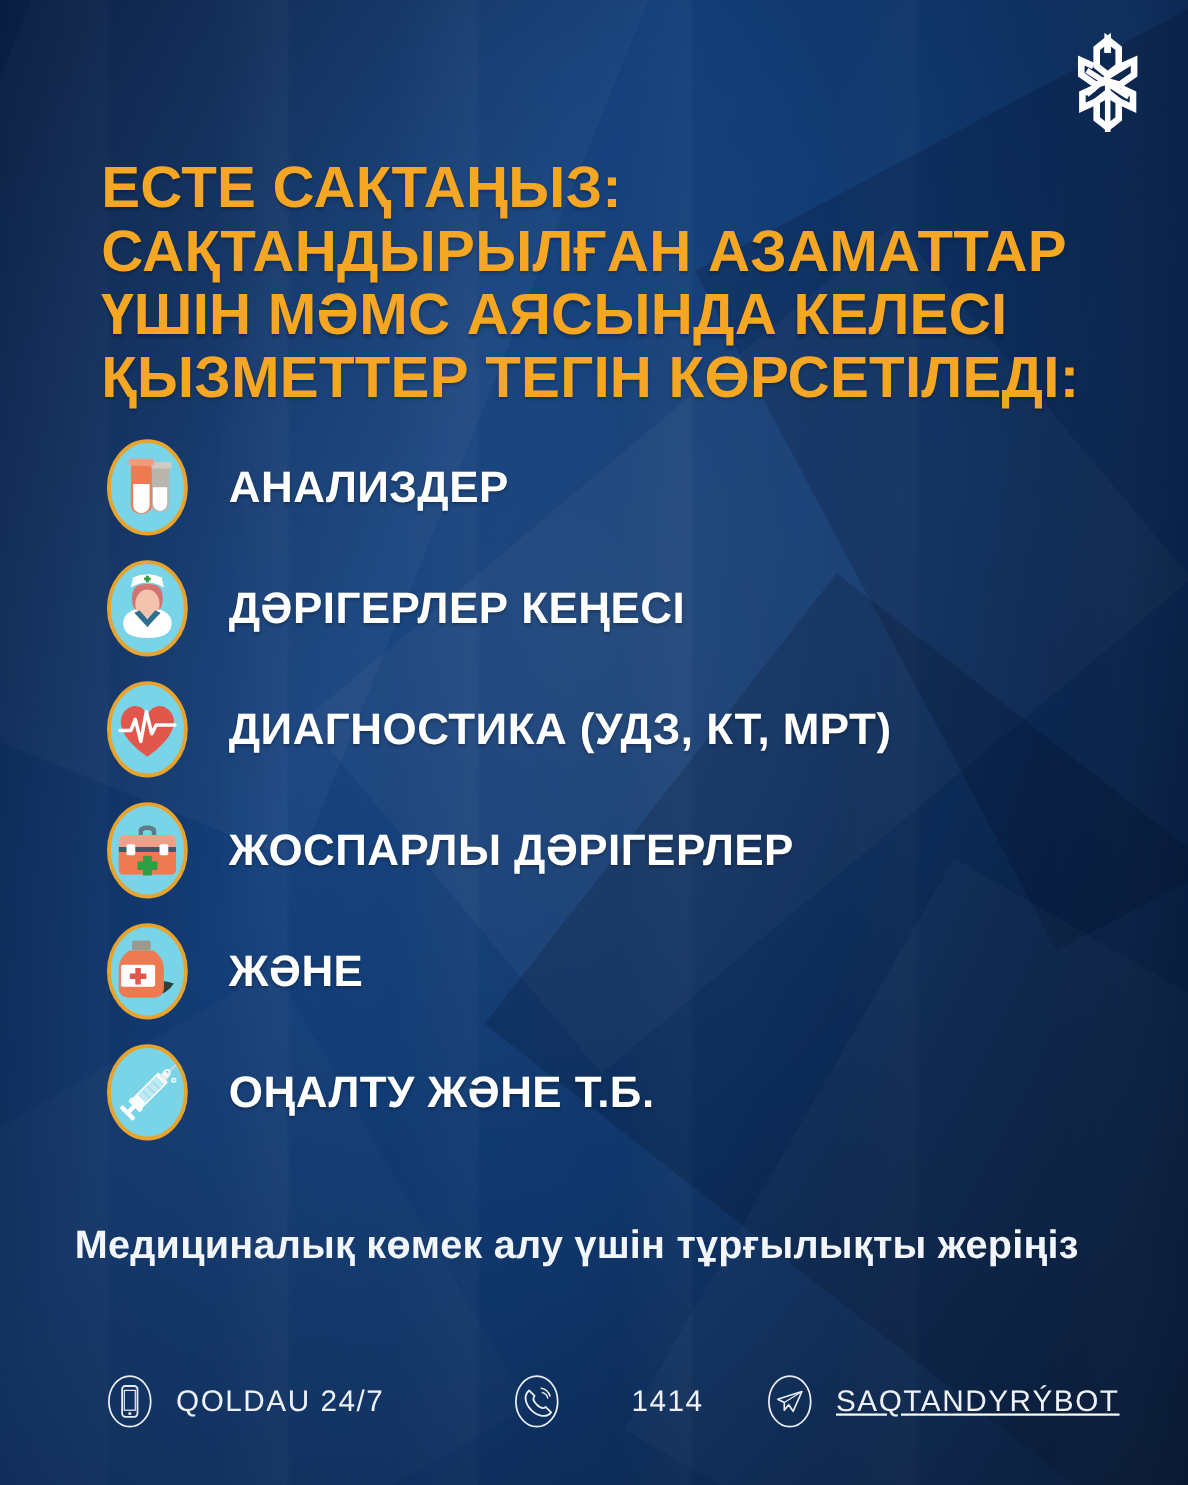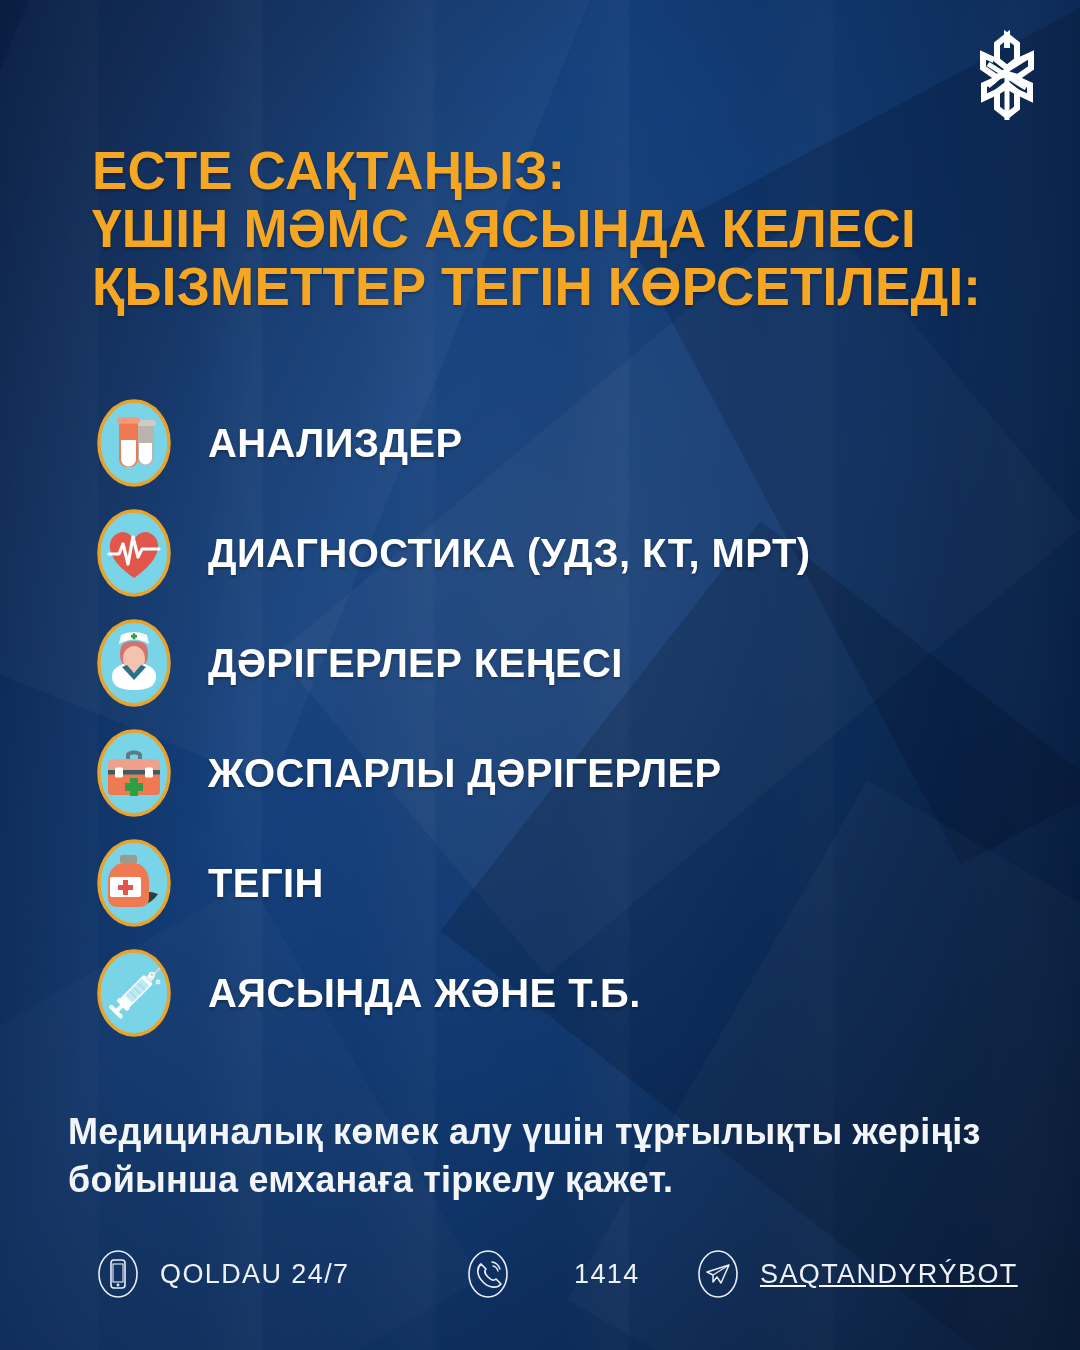--- a/index.html
+++ b/index.html
@@ -180,20 +180,21 @@
           <path d="M55 50 L66 55 L66 68 L53 62 L43 54"></path>
           <path d="M43 56 L33 62 L33 78 L43 86 L53 78 L53 62 L43 56"></path>
         </g>
         <rect x="40.5" y="40" width="5" height="50" fill="#ffffff"></rect>
         <path d="M43 40 L62 28 M43 46 L24 34 M43 46 L62 58 M43 40 L24 56" stroke="#ffffff" stroke-width="5" fill="none"></path>
       </svg>
     </div>
 
     <div class="headline">
       <span class="ln">ЕСТЕ САҚТАҢЫЗ:</span>
+      <span class="ln">САҚТАНДЫРЫЛҒАН АЗАМАТТАР</span>
       <span class="ln">ҮШІН МӘМС АЯСЫНДА КЕЛЕСІ</span>
       <span class="ln">ҚЫЗМЕТТЕР ТЕГІН КӨРСЕТІЛЕДІ:</span>
     </div>
 
     <div class="list">
 
       <div class="row">
         <div class="badge">
           <svg viewBox="0 0 76 90" width="76" height="90">
             <ellipse cx="38" cy="45" rx="35" ry="42" fill="#7ad4e8" stroke="#e8a32c" stroke-width="3.5"></ellipse>
@@ -207,47 +208,47 @@
             </g>
           </svg>
         </div>
         <div class="row-label">АНАЛИЗДЕР</div>
       </div>
 
       <div class="row">
         <div class="badge">
           <svg viewBox="0 0 76 90" width="76" height="90">
             <ellipse cx="38" cy="45" rx="35" ry="42" fill="#7ad4e8" stroke="#e8a32c" stroke-width="3.5"></ellipse>
-            <path d="M38 70 C 12 52 10 36 18 28 C 26 20 35 25 38 32 C 41 25 50 20 58 28 C 66 36 64 52 38 70 Z" fill="#e2574c"></path>
-            <path d="M13 46 h10 l4 -10 l5 20 l5 -27 l5 20 l4 -8 h17" fill="none" stroke="#ffffff" stroke-width="3.2" stroke-linejoin="round" stroke-linecap="round"></path>
-          </svg>
-        </div>
-        <div class="row-label">ДИАГНОСТИКА (УДЗ, КТ, МРТ)</div>
-      </div>
-
-      <div class="row">
-        <div class="badge">
-          <svg viewBox="0 0 76 90" width="76" height="90">
-            <ellipse cx="38" cy="45" rx="35" ry="42" fill="#7ad4e8" stroke="#e8a32c" stroke-width="3.5"></ellipse>
             <path d="M38 72 c -16 0 -22 -5 -22 -14 c 0 -7 7 -11 14 -13 h16 c 7 2 14 6 14 13 c 0 9 -6 14 -22 14 z" fill="#ffffff"></path>
             <path d="M27 46 c -4 -4 -4 -16 0 -20 c 4 -4 18 -4 22 0 c 4 4 4 16 0 20 z" fill="#d4726f"></path>
             <ellipse cx="38" cy="41" rx="11" ry="13" fill="#f3c3ad"></ellipse>
             <path d="M23 26 q 15 -9 30 0 l -2 -9 q -13 -6 -26 0 z" fill="#ffffff"></path>
             <rect x="35" y="17" width="6" height="2.6" fill="#2f9e44"></rect>
             <rect x="36.7" y="15.3" width="2.6" height="6" fill="#2f9e44"></rect>
             <path d="M31 47 l7 8 l7 -8 l5 2 l-12 13 l-12 -13 z" fill="#2b6f8c"></path>
           </svg>
         </div>
         <div class="row-label">ДӘРІГЕРЛЕР КЕҢЕСІ</div>
       </div>
 
       <div class="row">
         <div class="badge">
           <svg viewBox="0 0 76 90" width="76" height="90">
             <ellipse cx="38" cy="45" rx="35" ry="42" fill="#7ad4e8" stroke="#e8a32c" stroke-width="3.5"></ellipse>
+            <path d="M38 70 C 12 52 10 36 18 28 C 26 20 35 25 38 32 C 41 25 50 20 58 28 C 66 36 64 52 38 70 Z" fill="#e2574c"></path>
+            <path d="M13 46 h10 l4 -10 l5 20 l5 -27 l5 20 l4 -8 h17" fill="none" stroke="#ffffff" stroke-width="3.2" stroke-linejoin="round" stroke-linecap="round"></path>
+          </svg>
+        </div>
+        <div class="row-label">ДИАГНОСТИКА (УДЗ, КТ, МРТ)</div>
+      </div>
+
+      <div class="row">
+        <div class="badge">
+          <svg viewBox="0 0 76 90" width="76" height="90">
+            <ellipse cx="38" cy="45" rx="35" ry="42" fill="#7ad4e8" stroke="#e8a32c" stroke-width="3.5"></ellipse>
             <path d="M30 27 c 0 -6 16 -6 16 0 v5 h-4 v-4 c 0 -2 -8 -2 -8 0 v4 h-4 z" fill="#5d7a86"></path>
             <rect x="12" y="31" width="52" height="36" rx="5" fill="#f0a08a"></rect>
             <rect x="12" y="44" width="52" height="23" rx="4" fill="#ef7a52"></rect>
             <rect x="12" y="42" width="52" height="4.5" fill="#3d5b66"></rect>
             <rect x="19" y="39.5" width="8" height="10" rx="1.5" fill="#ffffff"></rect>
             <rect x="49" y="39.5" width="8" height="10" rx="1.5" fill="#ffffff"></rect>
             <path d="M34 50 h8 v5 h5 v8 h-5 v5 h-8 v-5 h-5 v-8 h5 z" fill="#2f9e44"></path>
           </svg>
         </div>
         <div class="row-label">ЖОСПАРЛЫ ДӘРІГЕРЛЕР</div>
@@ -257,21 +258,21 @@
         <div class="badge">
           <svg viewBox="0 0 76 90" width="76" height="90">
             <ellipse cx="38" cy="45" rx="35" ry="42" fill="#7ad4e8" stroke="#e8a32c" stroke-width="3.5"></ellipse>
             <path d="M36 57 q 14 -6 26 -1 q -6 10 -18 11 q -8 1 -8 -10 z" fill="#2f3f3a"></path>
             <rect x="24" y="17" width="17" height="9" rx="2" fill="#9a9a8e"></rect>
             <path d="M22 26 h21 c 7 4 10 10 10 18 v16 c 0 6 -4 9 -10 9 h-21 c -6 0 -10 -3 -10 -9 v-16 c 0 -8 3 -14 10 -18 z" fill="#ef7a52"></path>
             <rect x="14" y="39" width="31" height="20" rx="2" fill="#ffffff"></rect>
             <path d="M27 42 h5 v5 h5 v5 h-5 v5 h-5 v-5 h-5 v-5 h5 z" fill="#e2574c"></path>
           </svg>
         </div>
-        <div class="row-label">ТЕГІН</div>
+        <div class="row-label">ЖӘНЕ</div>
       </div>
 
       <div class="row">
         <div class="badge">
           <svg viewBox="0 0 76 90" width="76" height="90">
             <ellipse cx="38" cy="45" rx="35" ry="42" fill="#7ad4e8" stroke="#e8a32c" stroke-width="3.5"></ellipse>
             <g transform="rotate(-45 38 45)">
               <rect x="24" y="39" width="34" height="13" rx="2" fill="#ffffff" opacity="0.96"></rect>
               <rect x="30" y="40.5" width="24" height="10" fill="#bfe9f5"></rect>
               <rect x="56" y="42" width="7" height="7" rx="1.5" fill="#e8eef0"></rect>
@@ -284,28 +285,27 @@
                 <line x1="42" y1="41.5" x2="42" y2="50.5"></line>
                 <line x1="48" y1="41.5" x2="48" y2="50.5"></line>
               </g>
             </g>
             <g fill="none" stroke="#ffffff" stroke-width="1.6" opacity="0.85">
               <circle cx="56" cy="27" r="2.4"></circle>
               <circle cx="62" cy="34" r="1.6"></circle>
             </g>
           </svg>
         </div>
-        <div class="row-label">АЯСЫНДА ЖӘНЕ Т.Б.</div>
+        <div class="row-label">ОҢАЛТУ ЖӘНЕ Т.Б.</div>
       </div>
 
     </div>
 
     <div class="note">
       <span class="ln">Медициналық көмек алу үшін тұрғылықты жеріңіз</span>
-      <span class="ln">бойынша емханаға тіркелу қажет.</span>
     </div>
 
     <div class="footer">
 
       <div class="foot-item i0">
         <div class="foot-ico">
           <svg viewBox="0 0 44 52" width="44" height="52">
             <ellipse cx="22" cy="26" rx="19" ry="23" fill="none" stroke="#e9eef6" stroke-width="1.6"></ellipse>
             <rect x="15" y="12" width="14" height="28" rx="3" fill="none" stroke="#e9eef6" stroke-width="1.6"></rect>
             <rect x="17" y="16" width="10" height="18" fill="none" stroke="#e9eef6" stroke-width="1.1"></rect>

